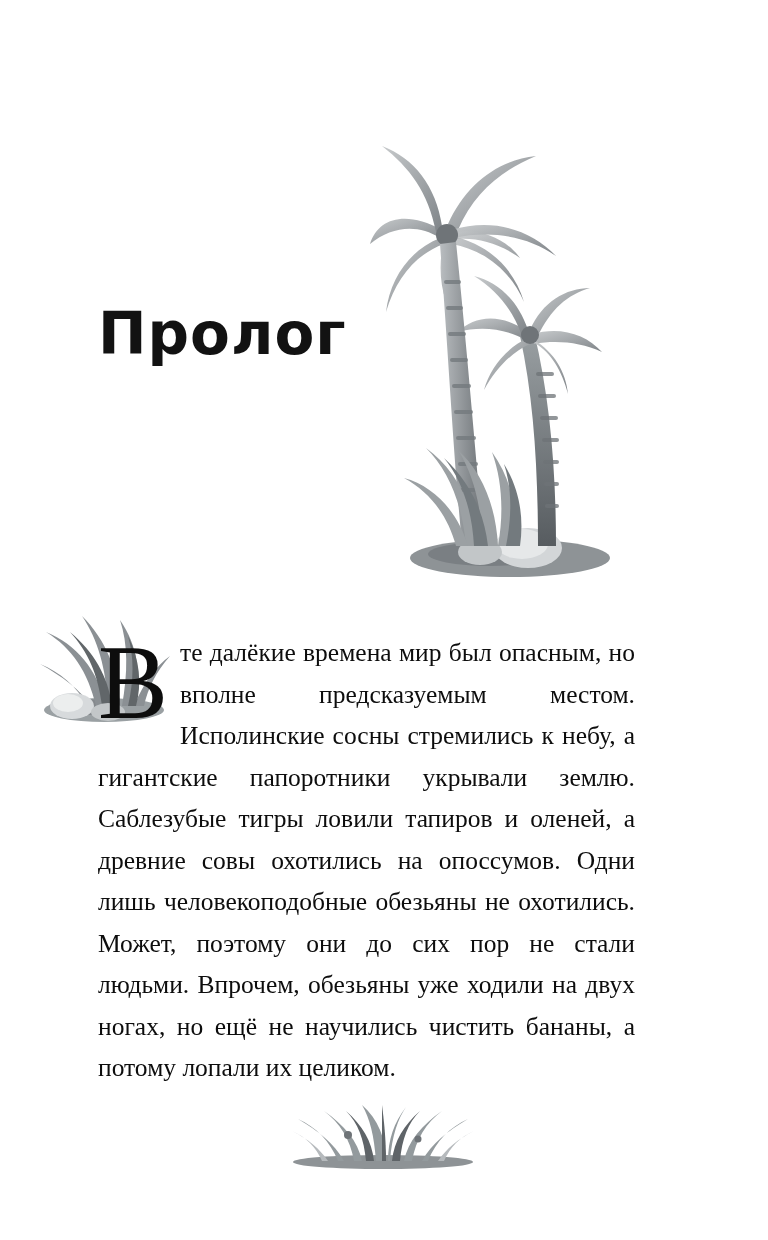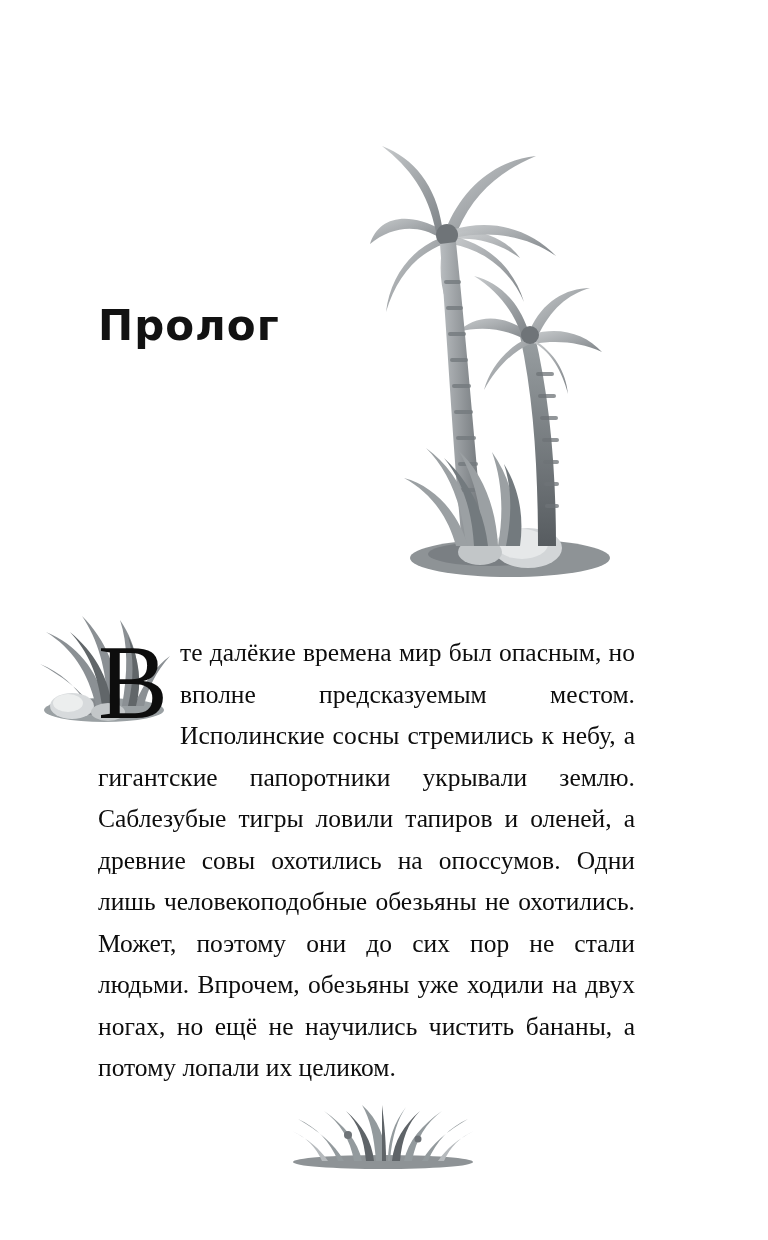--- a/index.html
+++ b/index.html
@@ -23,21 +23,21 @@
     height: 1240px;
   }
 
   
   .chapter-title {
     position: absolute;
     left: 98px;
     top: 305px;
     font-family: "DejaVu Sans", sans-serif;
     font-weight: 700;
-    font-size: 42px;
+    font-size: 58px;
     letter-spacing: 1px;
     color: #121212;
     line-height: 1;
     white-space: nowrap;
   }
 
   
   .palm-illustration {
     position: absolute;
     left: 370px;

